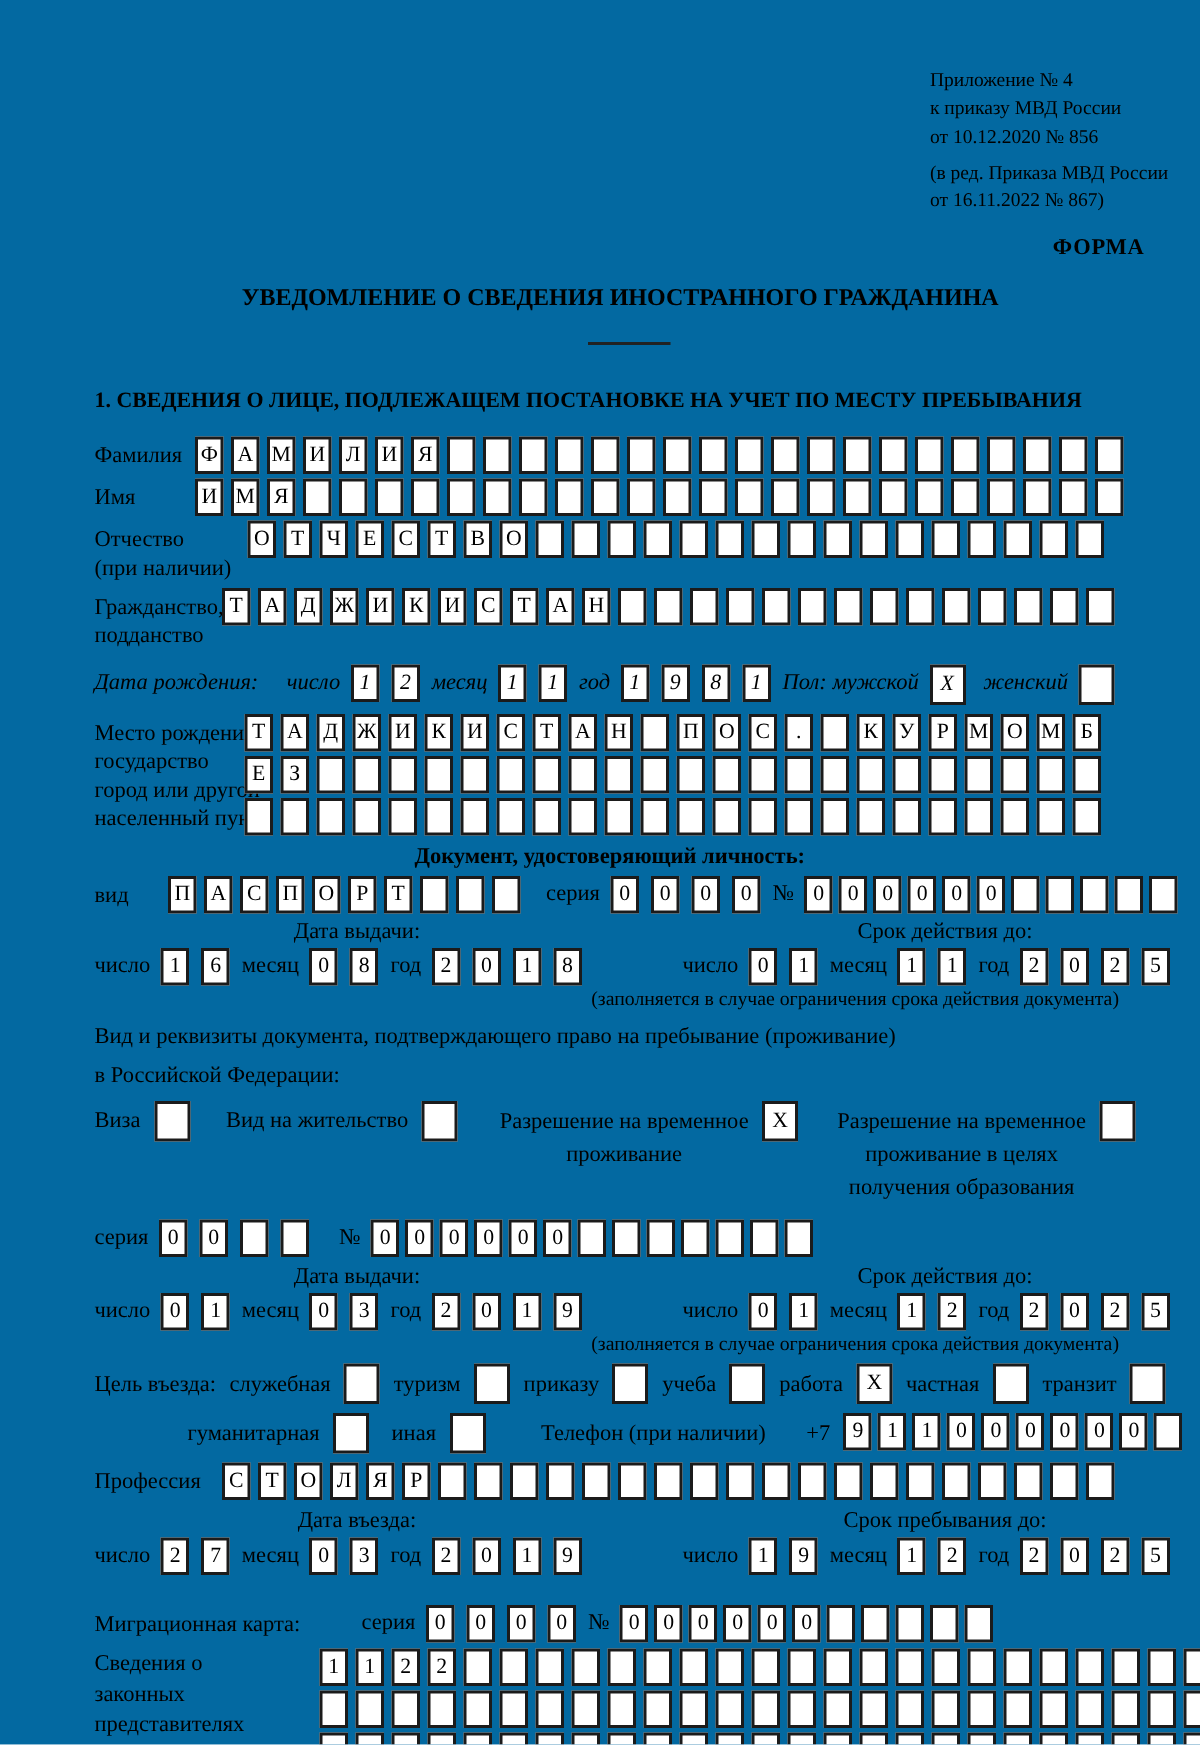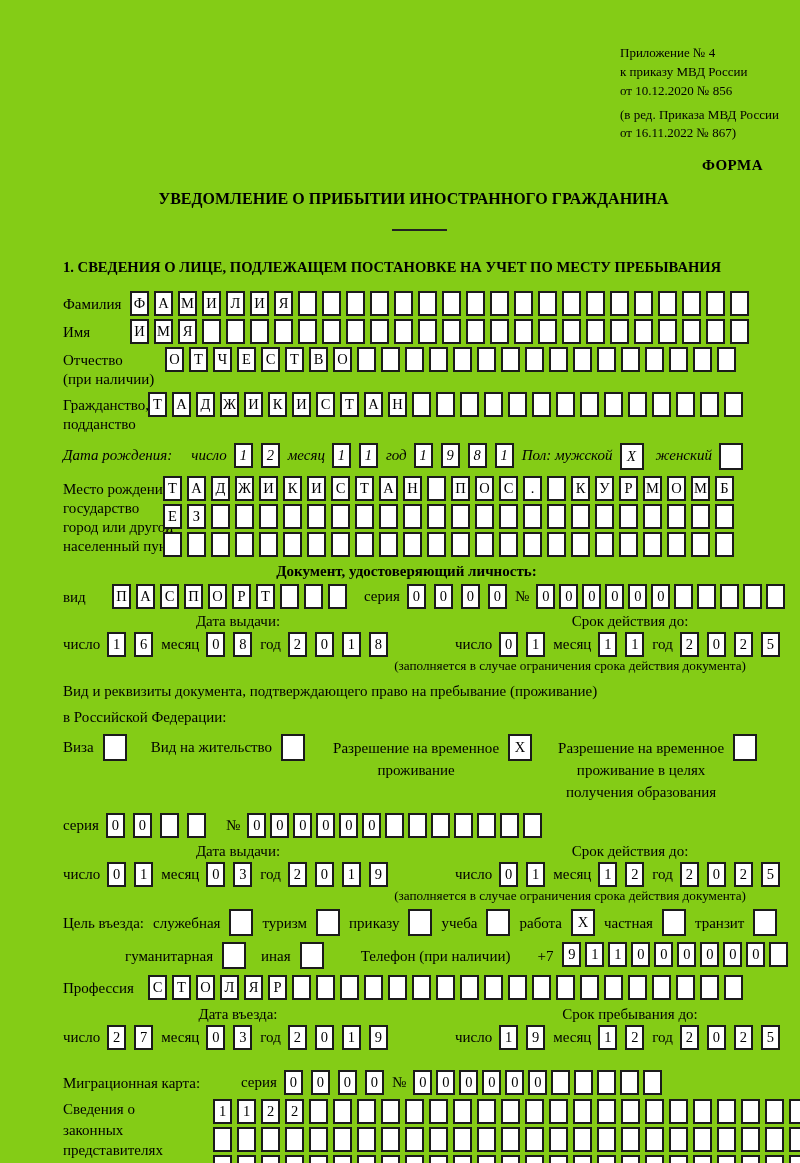--- a/index.html
+++ b/index.html
@@ -1,18 +1,18 @@
 <!DOCTYPE html>
 <html><head>
 <meta charset="utf-8">
 <style>
   html,body{margin:0;padding:0;background:#ffffff;}
   .page{
     width:800px;height:1163px;box-sizing:border-box;position:relative;
-    background:#84cc16;color:#000;
+    background:#0369a1;color:#000;
     font-family:"Liberation Serif","DejaVu Serif",serif;
     padding:44px 10px 10px 63px;overflow:hidden;
   }
   .appendix{margin-left:557px;font-size:13px;line-height:1.45;}
   .amend{margin-top:5px;}
   .forma{text-align:right;padding-right:27px;font-weight:bold;font-size:15px;margin-top:14px;letter-spacing:.5px;}
   .title{ text-align:center;font-weight:bold;font-size:16px;line-height:1.65;margin-top:12px;margin-left:-26px;}
   .uline{display:inline-block;width:55px;border-bottom:2px solid #222;margin-left:12px;height:14px;}
   .sec1{font-weight:bold;font-size:14.6px;margin-top:20px;white-space:nowrap;}
   .body{margin-top:15px;}
@@ -58,21 +58,21 @@
     <div>от 10.12.2020 № 856</div>
     <div class="amend">
       <div>(в ред. Приказа МВД России</div>
       <div>от 16.11.2022 № 867)</div>
     </div>
   </div>
 
   <div class="forma">ФОРМА</div>
 
   <div class="title">
-    <div>УВЕДОМЛЕНИЕ О ПРИБЫТИИ ИНОСТРАННОГО ГРАЖДАНИНА</div>
+    <div>УВЕДОМЛЕНИЕ О СВЕДЕНИЯ ИНОСТРАННОГО ГРАЖДАНИНА</div>
     <div><span class="uline"></span></div>
   </div>
 
   <div class="sec1">1. СВЕДЕНИЯ О ЛИЦЕ, ПОДЛЕЖАЩЕМ ПОСТАНОВКЕ НА УЧЕТ ПО МЕСТУ ПРЕБЫВАНИЯ</div>
 
   <div class="body">
 
     <div class="frow">
       <span class="flabel" style="width:67px;">Фамилия</span>
       <span class="boxes">

